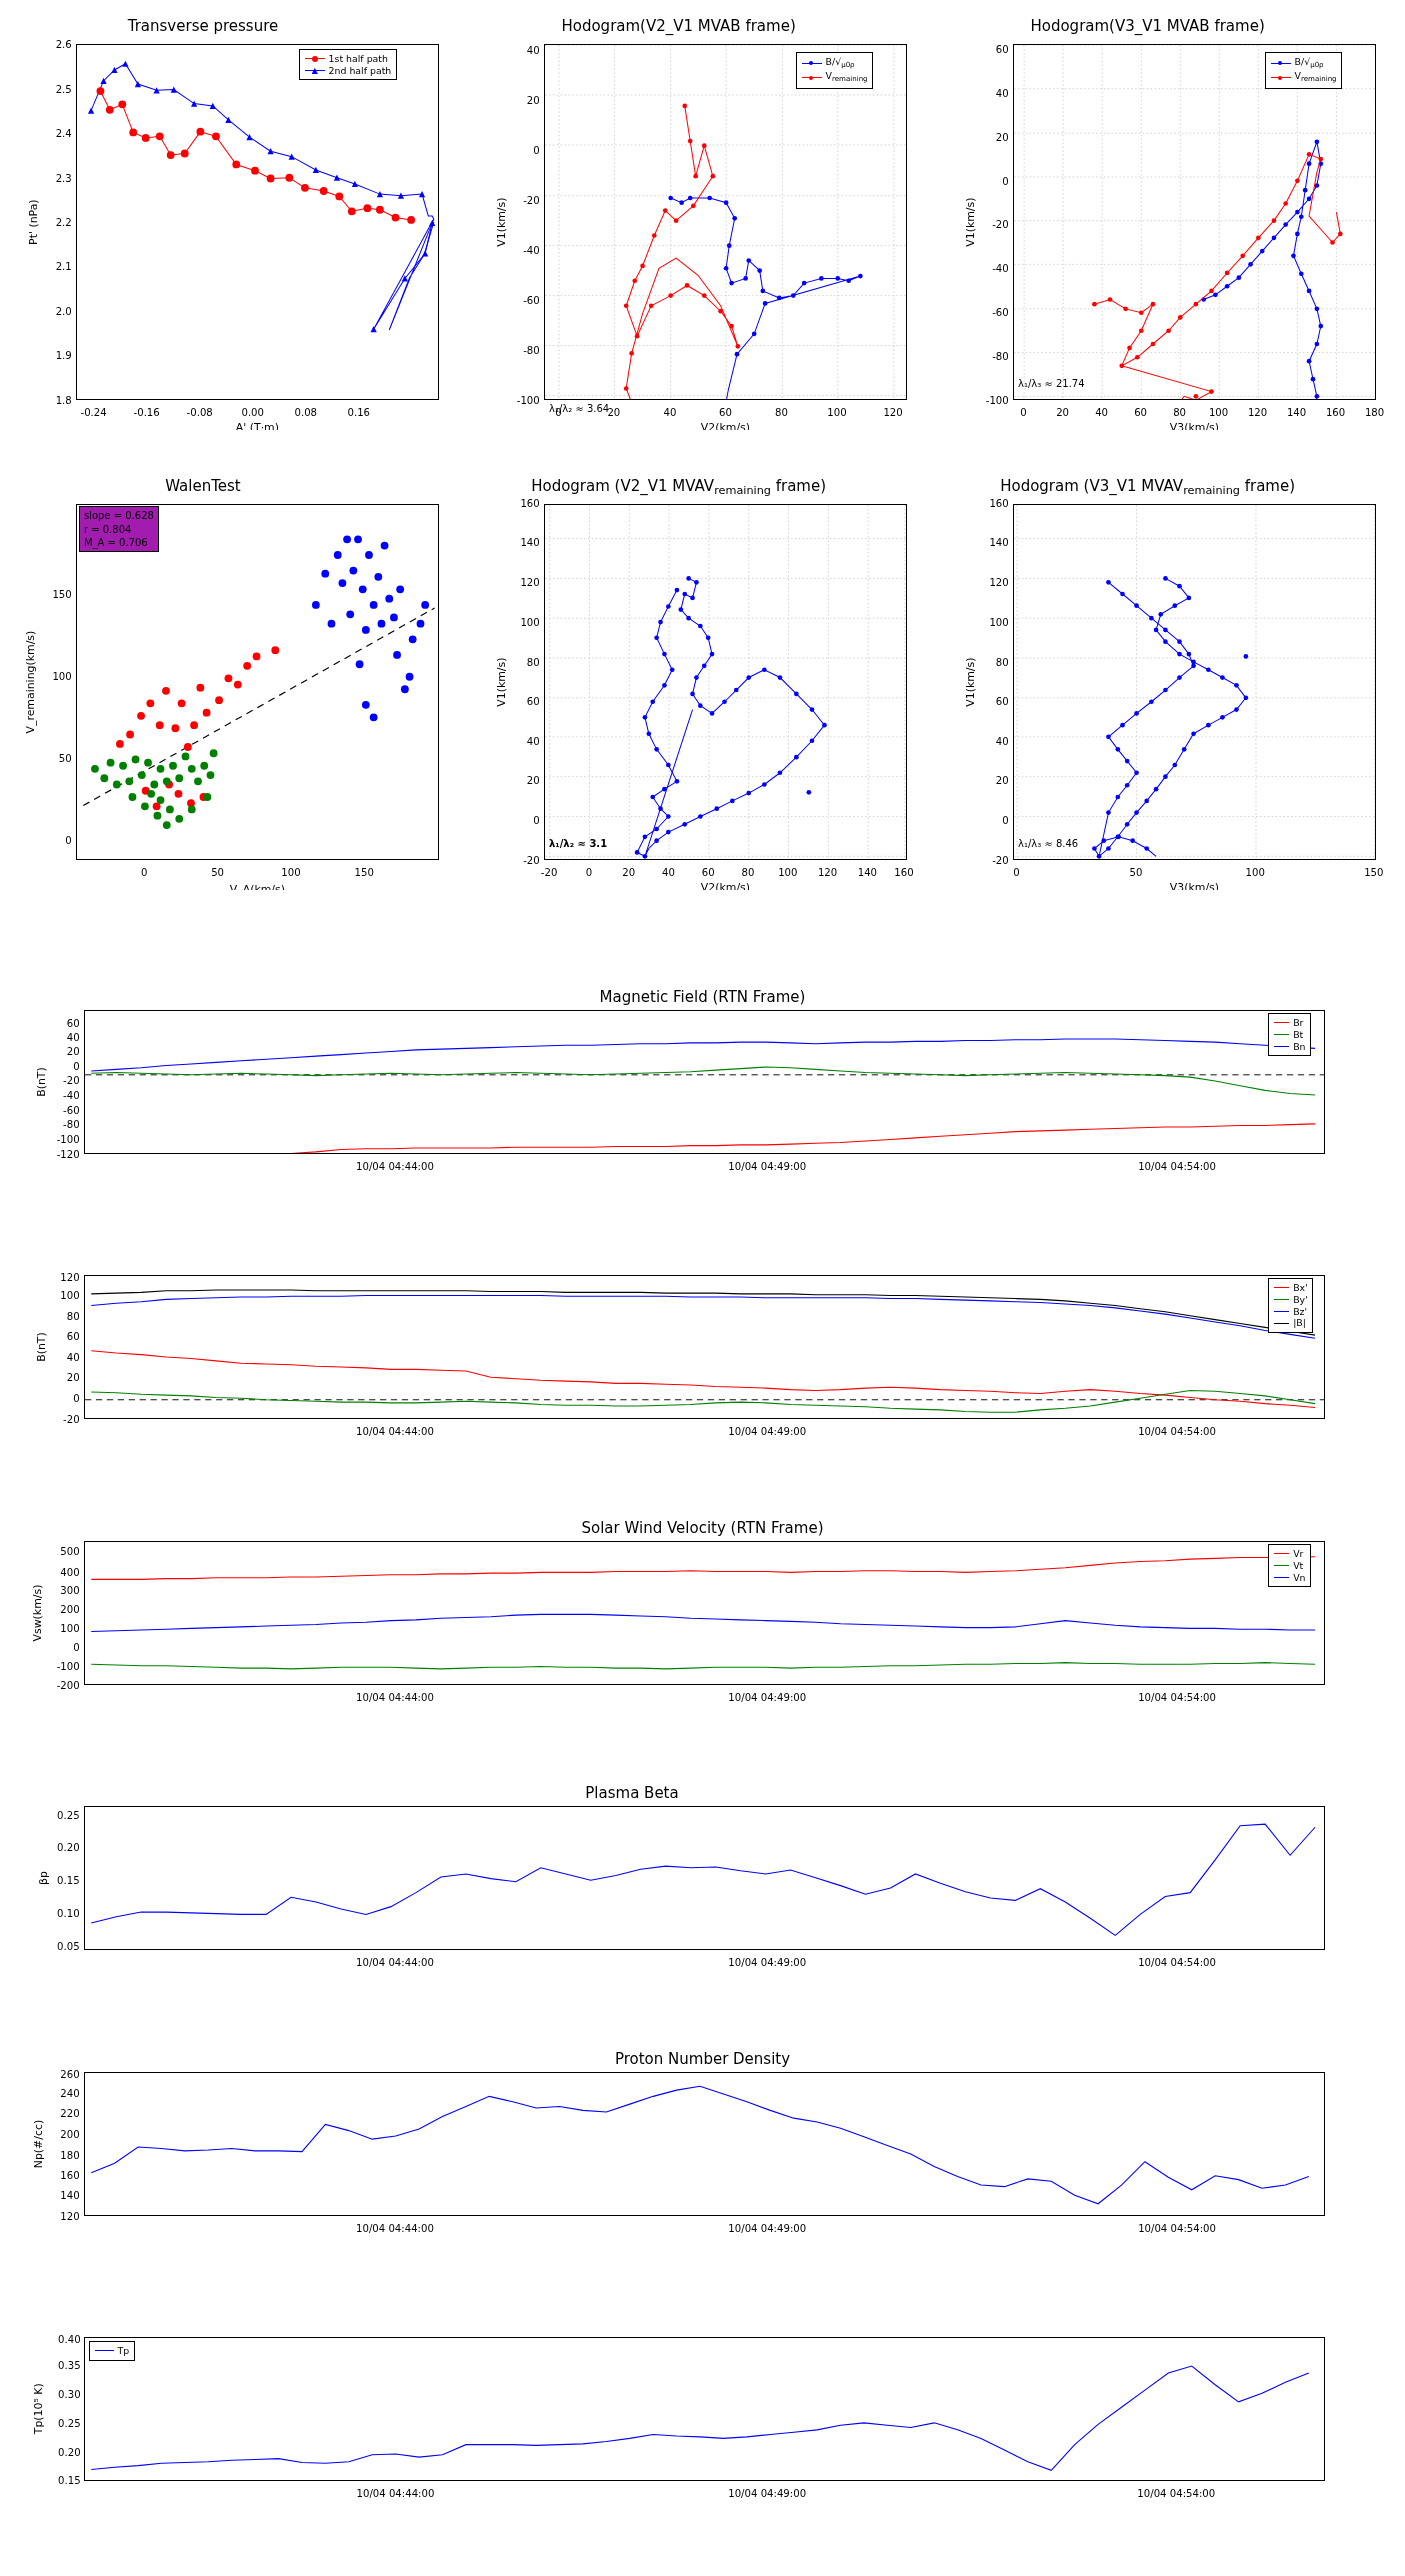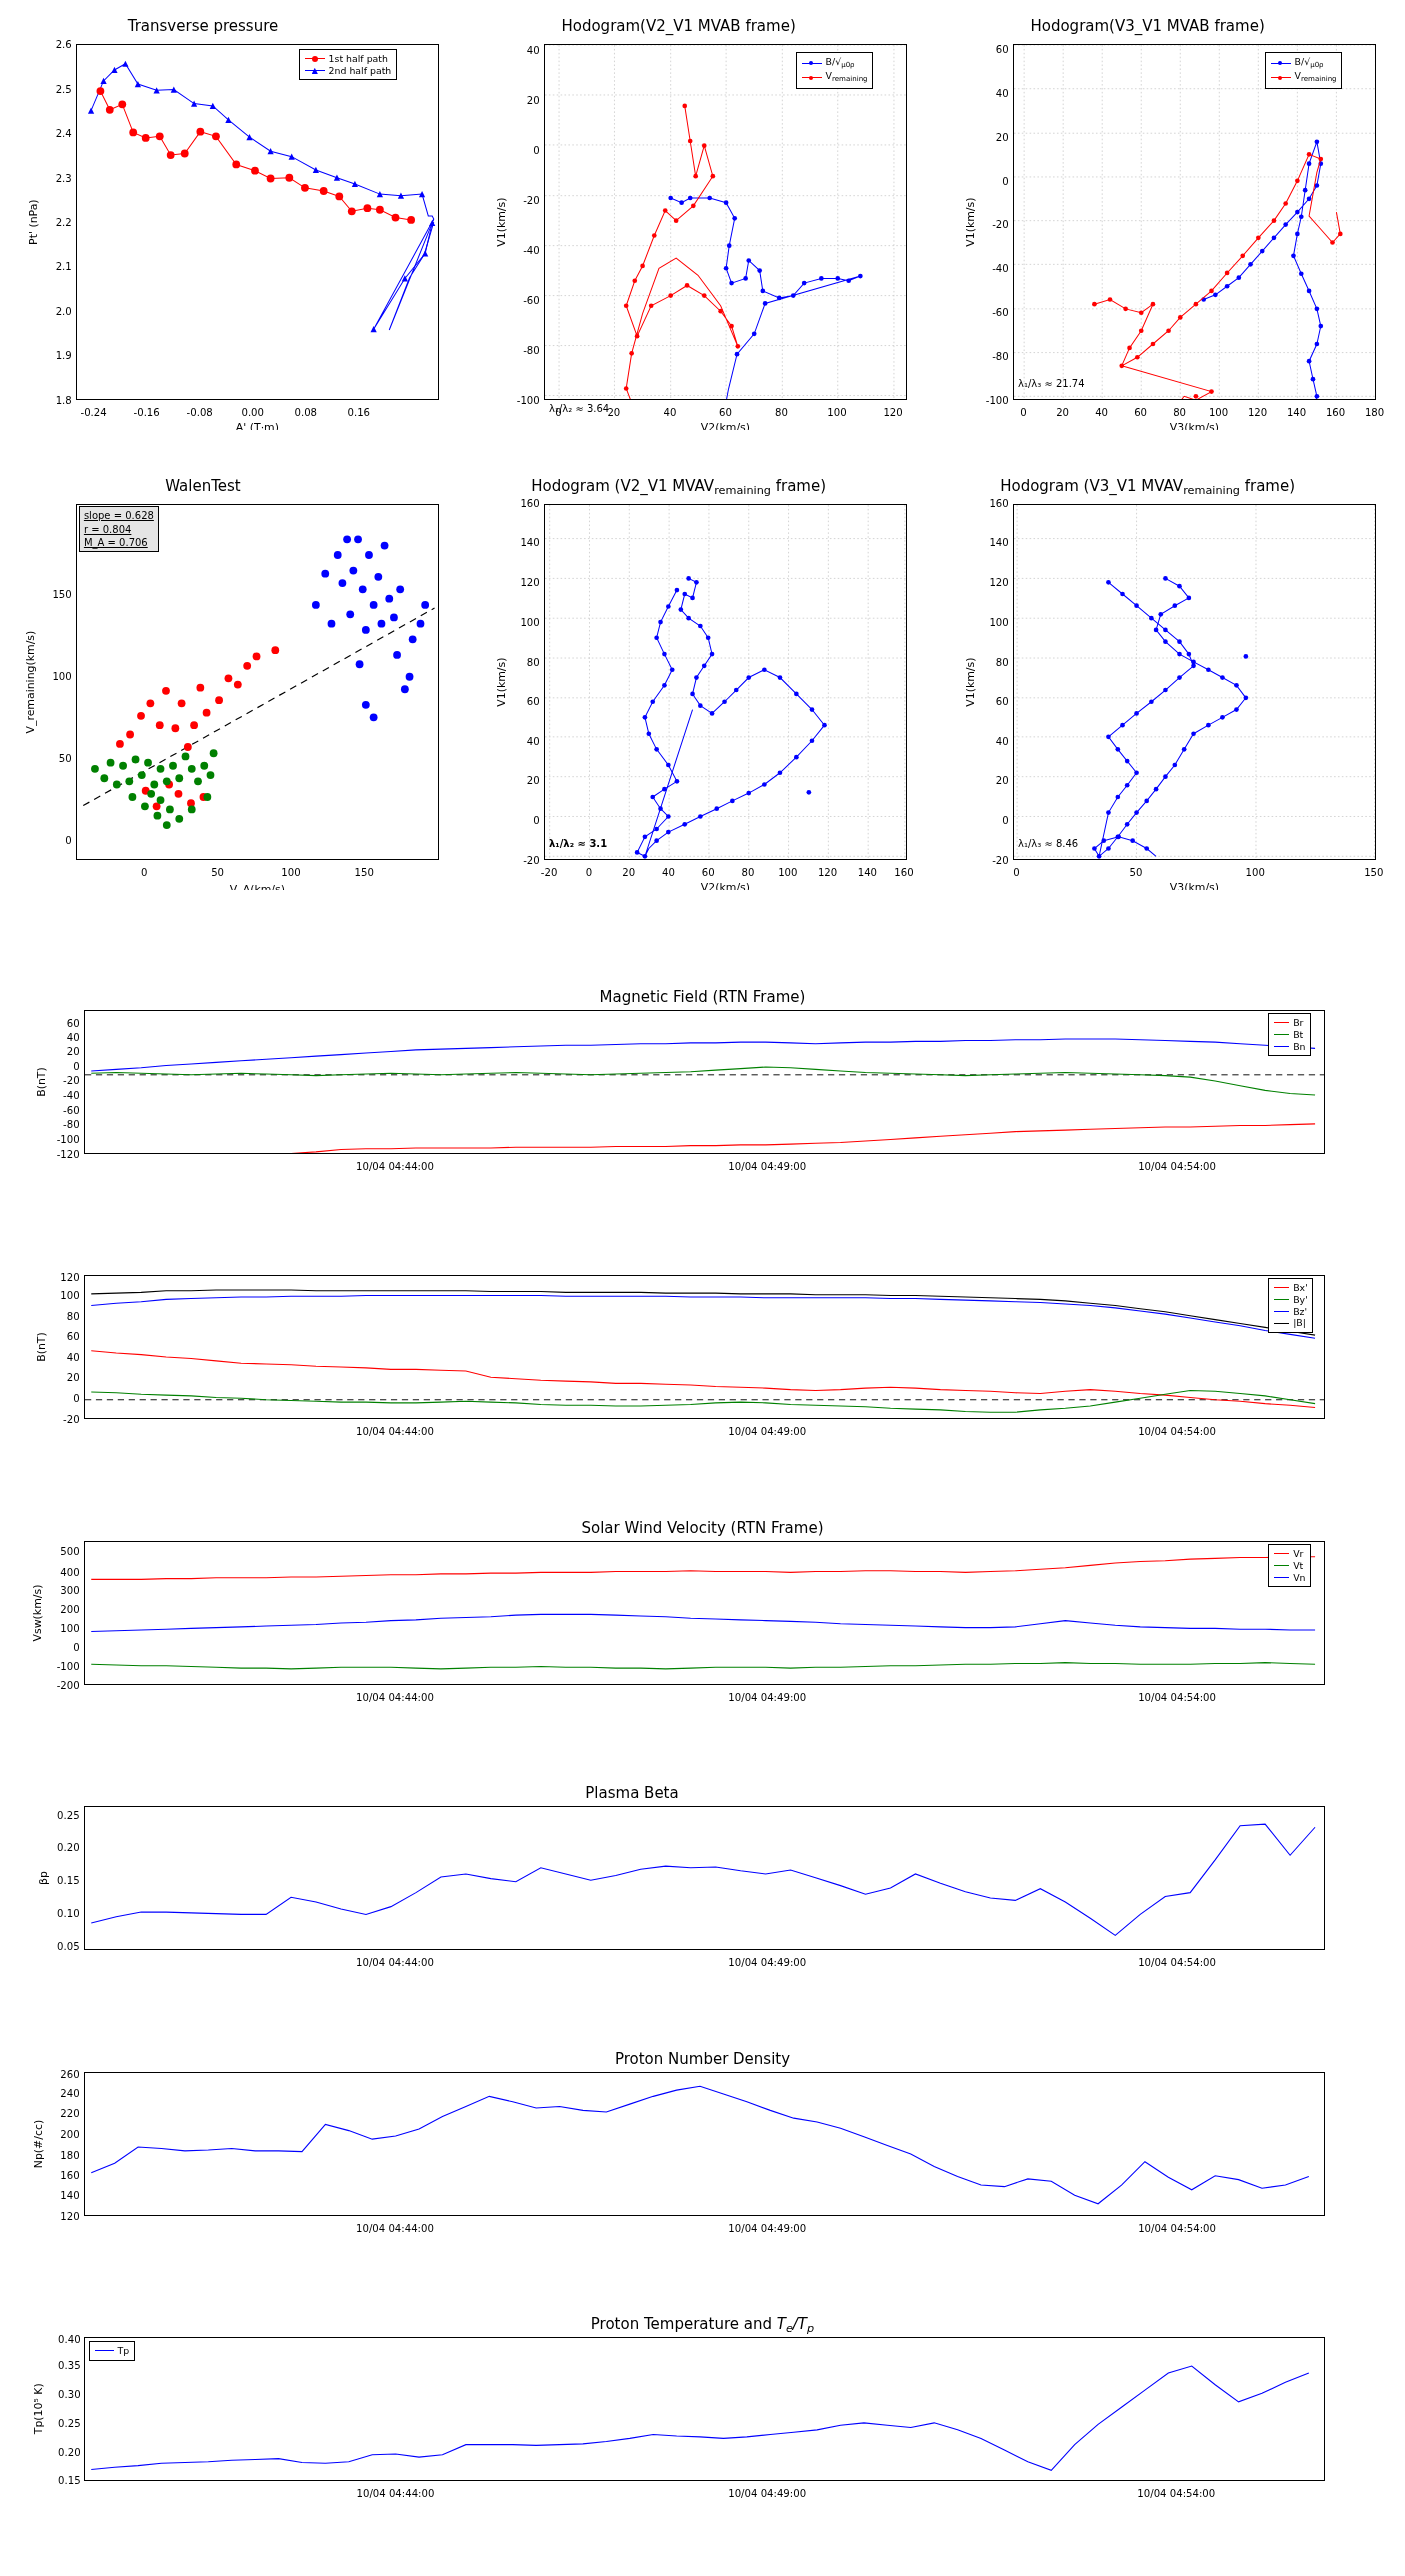--- a/index.html
+++ b/index.html
@@ -8,21 +8,21 @@
   .panel{position:absolute;}
   .plot-title{position:absolute;width:100%;text-align:center;font-size:15px;font-weight:normal;color:#000;}
   .axes{position:absolute;border:0.8px solid #000;box-sizing:border-box;background:#fff;overflow:hidden;}
   svg{display:block;}
   .tick-label{font-size:13px;fill:#000;font-family:"DejaVu Sans",sans-serif;}
   .axis-label{font-size:14px;fill:#000;font-family:"DejaVu Sans",sans-serif;}
   .legend-box{position:absolute;border:0.8px solid #000;background:#fff;padding:3.1px 4.7px;font-size:9.4px;line-height:11.7px;}
   .legend-row{display:flex;align-items:center;white-space:nowrap;}
   .legend-swatch{display:inline-block;width:20px;height:0;border-top:1.6px solid #000;margin-right:3.9px;position:relative;}
   .legend-swatch .mk{position:absolute;left:7px;top:-3.1px;width:6.2px;height:6.2px;}
-  .ann-box{position:absolute;border:0.8px solid #000;background:#e5e5e5;font-size:10px;padding:2.3px 3.9px;line-height:13.3px;text-decoration:underline;}
+  .ann-box{position:absolute;border:0.8px solid #000;background:#a21caf;font-size:10px;padding:2.3px 3.9px;line-height:13.3px;}
   .ann-plain{position:absolute;font-size:10px;}
   .sub{font-size:0.75em;vertical-align:-0.25em;}
 </style>
 </head>
 <body>
 
 <div class="page">
 
   <div class="panel" style="left:0px;top:7.8px;width:468px;height:422px;">
     <div class="plot-title" style="top:9.4px;left:-31px;width:468px;">Transverse pressure</div>
@@ -890,21 +890,20 @@
       <g class="tick-label" text-anchor="middle">
         <text x="506" y="241">10/04 04:44:00</text>
         <text x="983" y="241">10/04 04:49:00</text>
         <text x="1508" y="241">10/04 04:54:00</text>
       </g>
       <text class="axis-label" x="54" y="128" text-anchor="middle" transform="rotate(-90 54 128)">Np(#/cc)</text>
     </svg>
   </div>
 
   <div class="panel" style="left:0px;top:2309px;width:1405px;height:226px;">
-    <div class="plot-title" style="top:6.2px;left:0;width:1405px;">Proton Temperature and <span style="font-style:italic;">T<span class="sub">e</span>/T<span class="sub">p</span></span></div>
     <div class="axes" style="left:84px;top:28px;width:1241px;height:144px;">
       <svg width="1241" height="144" viewBox="0 0 1590 185" preserveAspectRatio="none">
         <polyline fill="none" stroke="#0000ff" stroke-width="1.4" points="8,169 38,166 68,164 98,161 128,160 158,159 188,157 218,156 248,155 278,160 308,161 338,159 368,150 398,149 428,153 458,150 488,137 518,137 548,137 578,138 608,137 638,136 668,133 698,129 728,124 758,126 788,127 818,129 848,127 878,124 908,121 938,118 968,112 998,109 1028,112 1058,115 1088,109 1118,118 1148,129 1178,144 1208,159 1238,170 1268,137 1298,111 1328,89 1358,67 1388,45 1418,36 1448,60 1478,82 1508,71 1538,57 1568,45"></polyline>
       </svg>
     </div>
     <svg class="panel" style="left:0;top:0;" width="1405" height="226" viewBox="0 0 1800 290">
       <g class="tick-label" text-anchor="end">
         <text x="102" y="225">0.15</text>
           <text x="102" y="188">0.20</text>
           <text x="102" y="151">0.25</text>

